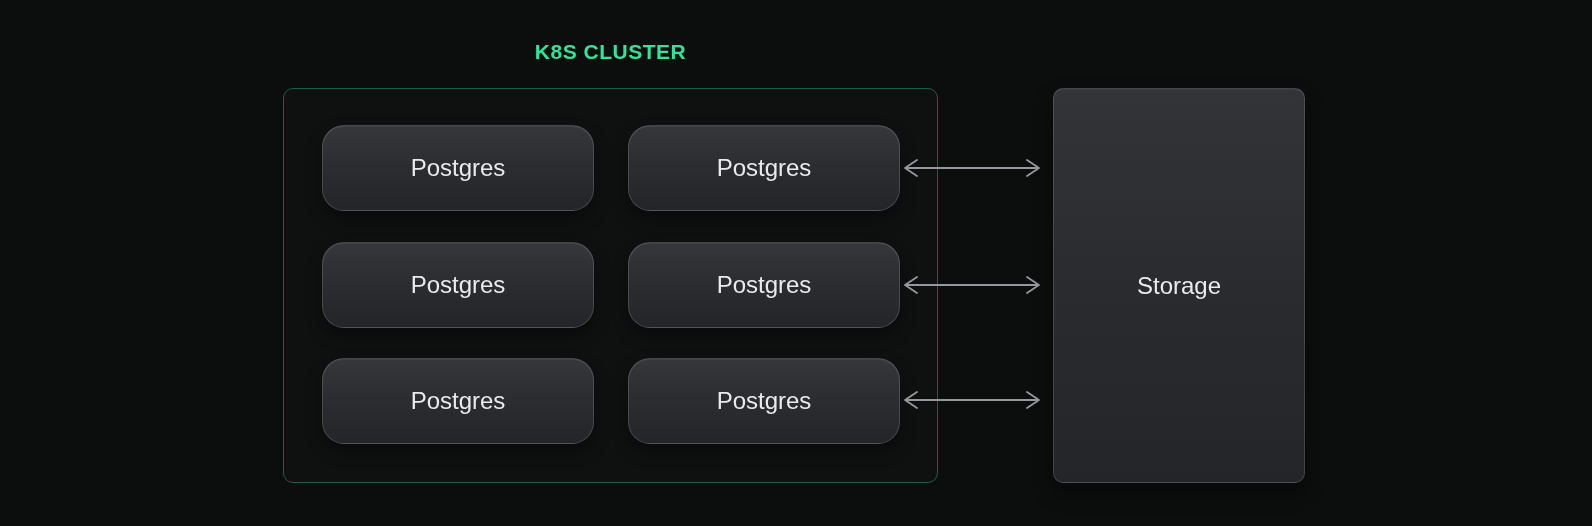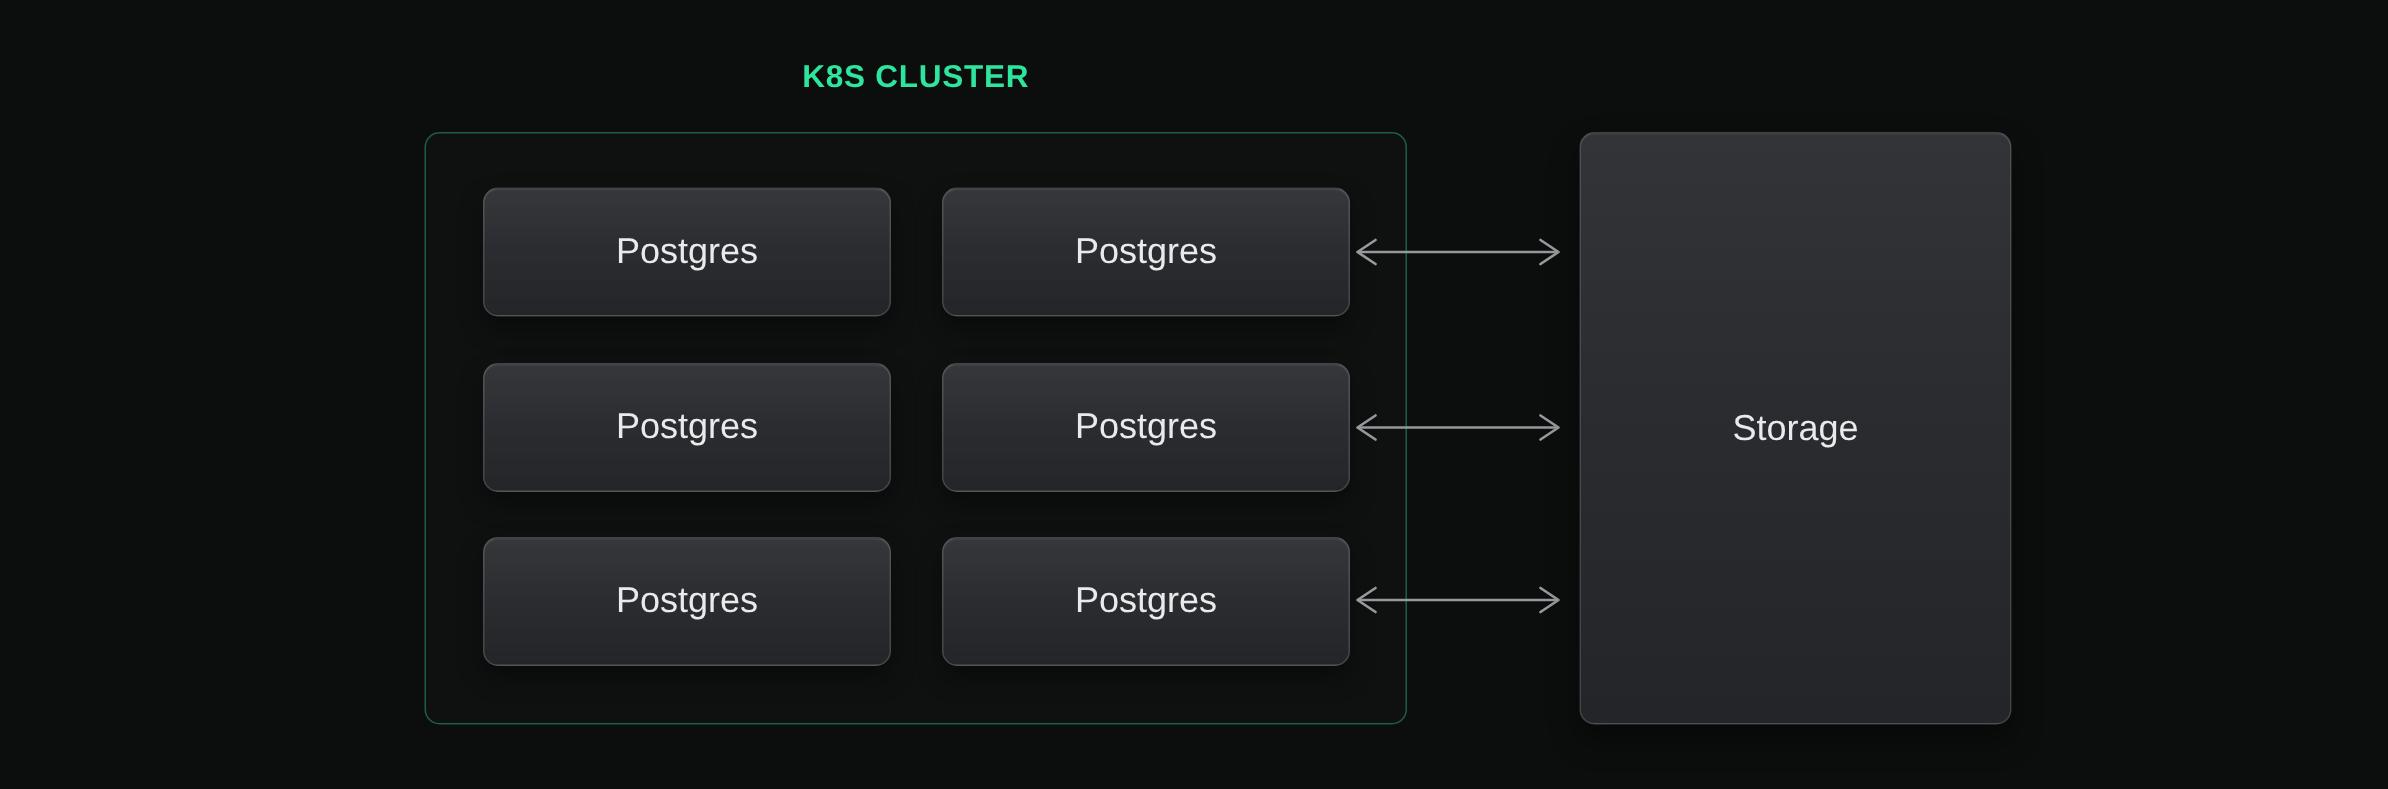--- a/index.html
+++ b/index.html
@@ -34,42 +34,42 @@
     height: 395px;
     border: 1.5px solid #1f5e46;
     border-radius: 10px;
     background: #0f1110;
     box-sizing: border-box;
   }
   .node {
     position: absolute;
     width: 272px;
     height: 86px;
-    border-radius: 10px;
+    border-radius: 22px;
     background: linear-gradient(180deg, #35373b 0%, #2b2d31 45%, #232528 100%);
     border: 1px solid rgba(255,255,255,0.15);
     box-shadow: inset 0 1px 0 rgba(255,255,255,0.06), 0 8px 16px rgba(0,0,0,0.40);
     display: flex;
     align-items: center;
     justify-content: center;
     color: #e9eaec;
     font-size: 24px;
     font-weight: 400;
     box-sizing: border-box;
   }
   .node.c1 { left: 38px; }
   .node.c2 { left: 344px; }
   .node.r1 { top: 36px; }
   .node.r2 { top: 153px; }
   .node.r3 { top: 269px; }
   .storage-box {
     position: absolute;
     left: 1053px;
     top: 88px;
-    width: 288px;
+    width: 252px;
     height: 395px;
     border-radius: 10px;
     background: linear-gradient(180deg, #323438 0%, #2a2c30 45%, #232528 100%);
     border: 1px solid rgba(255,255,255,0.14);
     box-shadow: inset 0 1px 0 rgba(255,255,255,0.05), 0 10px 20px rgba(0,0,0,0.40);
     display: flex;
     align-items: center;
     justify-content: center;
     color: #e9eaec;
     font-size: 24px;

